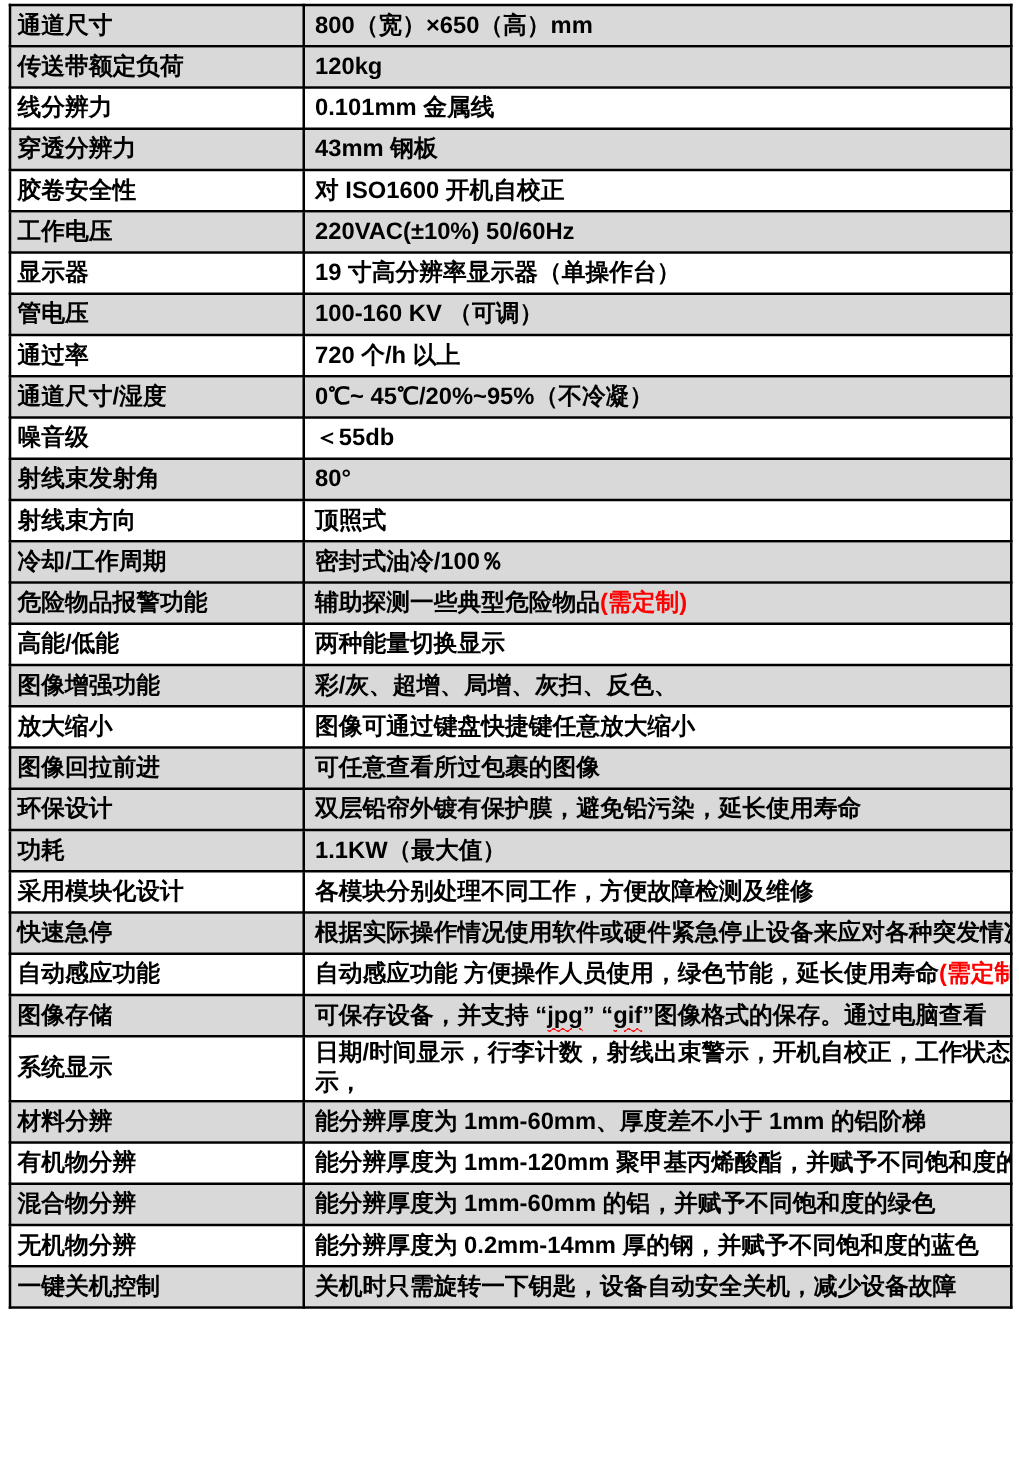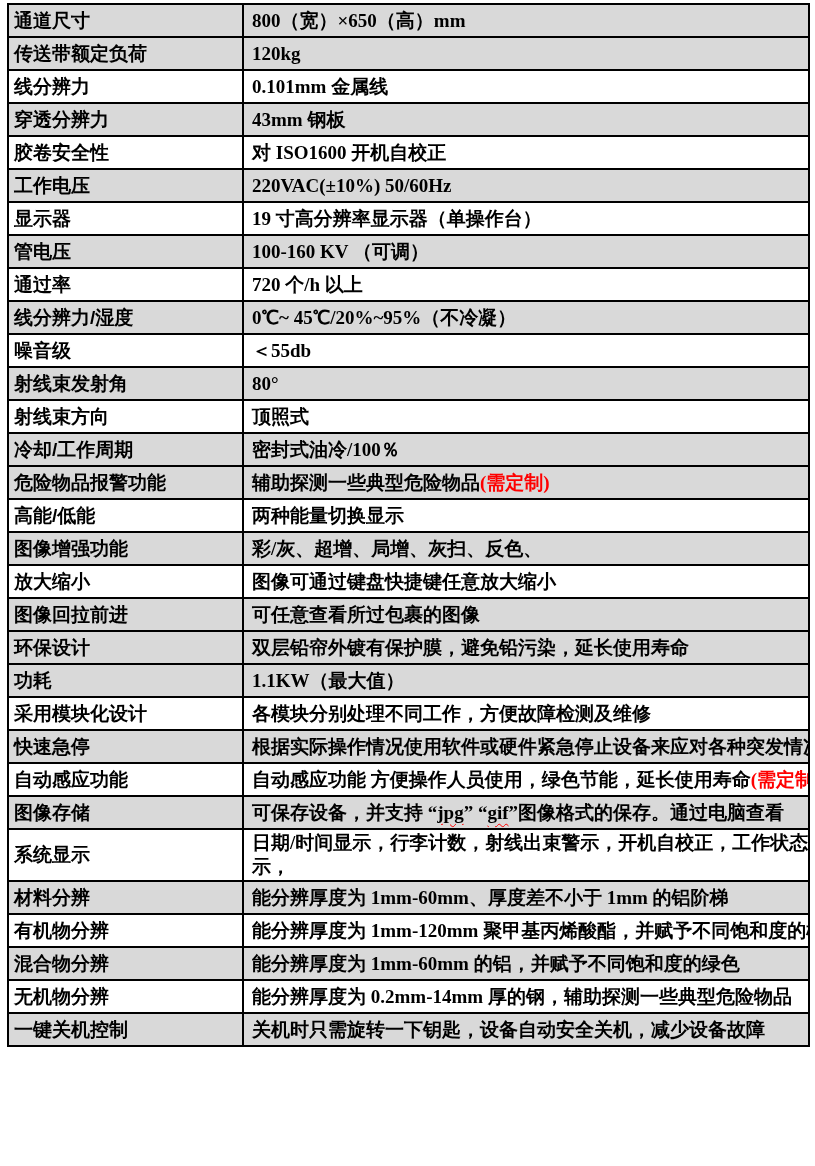--- a/index.html
+++ b/index.html
@@ -34,21 +34,20 @@
     overflow: hidden;
   }
   td.label-cell {
     width: 226px;
     padding: 1px 2px 1px 5px;
     white-space: nowrap;
   }
   td.value-cell {
     padding: 1px 4px 1px 8px;
     white-space: nowrap;
-    font-family: Liberation Serif, serif;
   }
   tr.shaded td {
     background: var(--shade, #d9d9d9);
   }
   .red {
     color: var(--red, #ff0000);
   }
   .wavy {
     text-decoration-line: underline;
     text-decoration-style: wavy;
@@ -93,21 +92,21 @@
         </tr>
         <tr class="shaded">
           <td class="label-cell">管电压</td>
           <td class="value-cell"><span>100-160 KV （可调）</span></td>
         </tr>
         <tr>
           <td class="label-cell">通过率</td>
           <td class="value-cell"><span>720 个/h 以上</span></td>
         </tr>
         <tr class="shaded">
-          <td class="label-cell">线分辨力/湿度</td>
+          <td class="label-cell">通道尺寸/湿度</td>
           <td class="value-cell"><span>0℃~ 45℃/20%~95%（不冷凝）</span></td>
         </tr>
         <tr>
           <td class="label-cell">噪音级</td>
           <td class="value-cell"><span>＜55db</span></td>
         </tr>
         <tr class="shaded">
           <td class="label-cell">射线束发射角</td>
           <td class="value-cell"><span>80°</span></td>
         </tr>
@@ -174,21 +173,21 @@
         <tr>
           <td class="label-cell">有机物分辨</td>
           <td class="value-cell"><span>能分辨厚度为 1mm-120mm 聚甲基丙烯酸酯，并赋予不同饱和度的橙色</span></td>
         </tr>
         <tr class="shaded">
           <td class="label-cell">混合物分辨</td>
           <td class="value-cell"><span>能分辨厚度为 1mm-60mm 的铝，并赋予不同饱和度的绿色</span></td>
         </tr>
         <tr>
           <td class="label-cell">无机物分辨</td>
-          <td class="value-cell"><span>能分辨厚度为 0.2mm-14mm 厚的钢，辅助探测一些典型危险物品</span></td>
+          <td class="value-cell"><span>能分辨厚度为 0.2mm-14mm 厚的钢，并赋予不同饱和度的蓝色</span></td>
         </tr>
         <tr class="shaded">
           <td class="label-cell">一键关机控制</td>
           <td class="value-cell"><span>关机时只需旋转一下钥匙，设备自动安全关机，减少设备故障</span></td>
         </tr>
       </tbody>
   </table>
 </div>
 
 </body></html>

